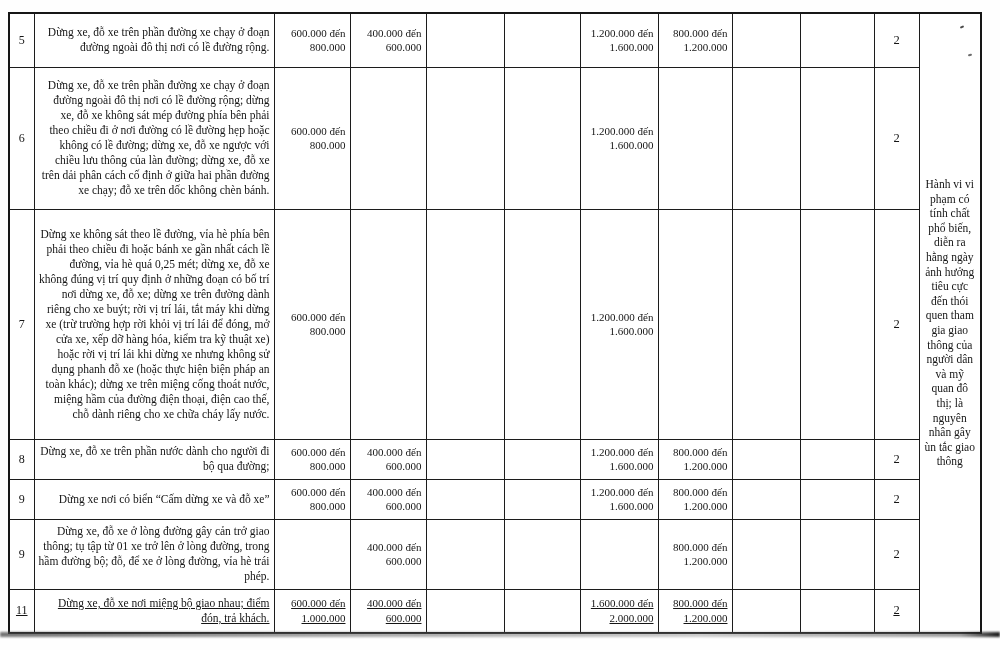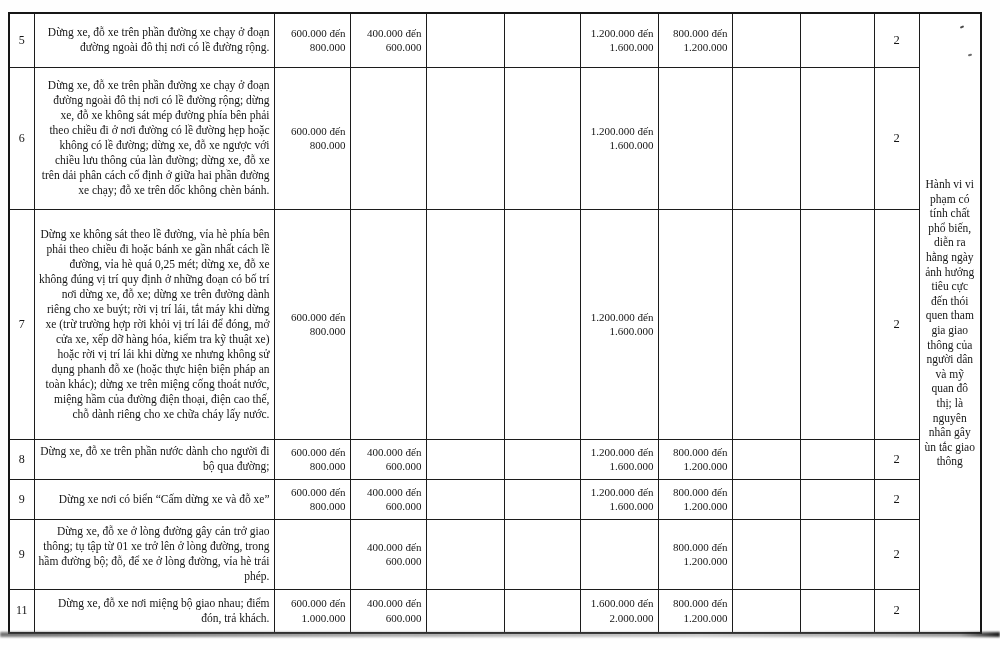--- a/index.html
+++ b/index.html
@@ -31,21 +31,21 @@
   .cell-note{
     text-align:center;font-size:11.5px;line-height:14.6px;
     padding:2px 3px;position:relative;
   }
   .row-0{height:54px;}
   .row-1{height:142px;}
   .row-2{height:230px;}
   .row-3{height:40px;}
   .row-4{height:40px;}
   .row-5{height:70px;}
-  .row-6{height:44px;}
+  .row-6{height:44px;text-decoration:underline;}
   
   .artifact{position:absolute;background:#4a4a4a;border-radius:1px;display:block;}
   .artifact.a1{width:4px;height:2px;top:12px;right:16px;transform:rotate(-25deg);}
   .artifact.a2{width:4px;height:2px;top:40px;right:8px;transform:rotate(-15deg);opacity:.8;}
   
   .scan-shadow{
     position:absolute;left:0;top:632px;width:1000px;height:5px;
     background:linear-gradient(to right,
       rgba(70,70,70,.75), rgba(95,95,95,.55) 35%,
       rgba(125,125,125,.40) 70%, rgba(90,90,90,.6) 96%, rgba(15,15,15,.95));

